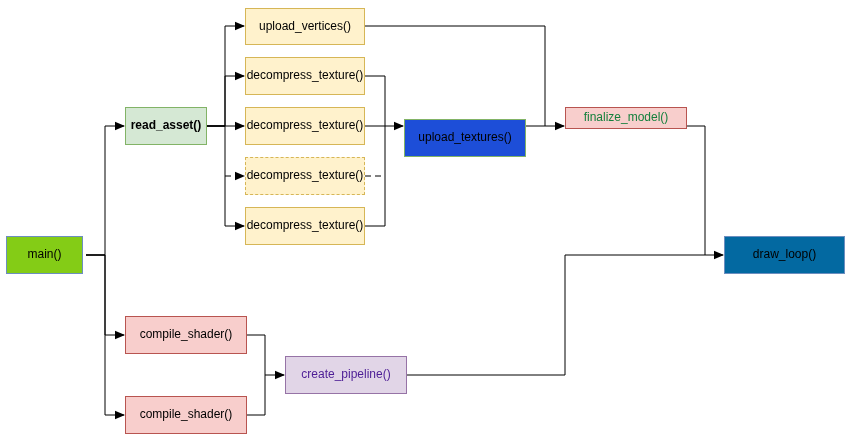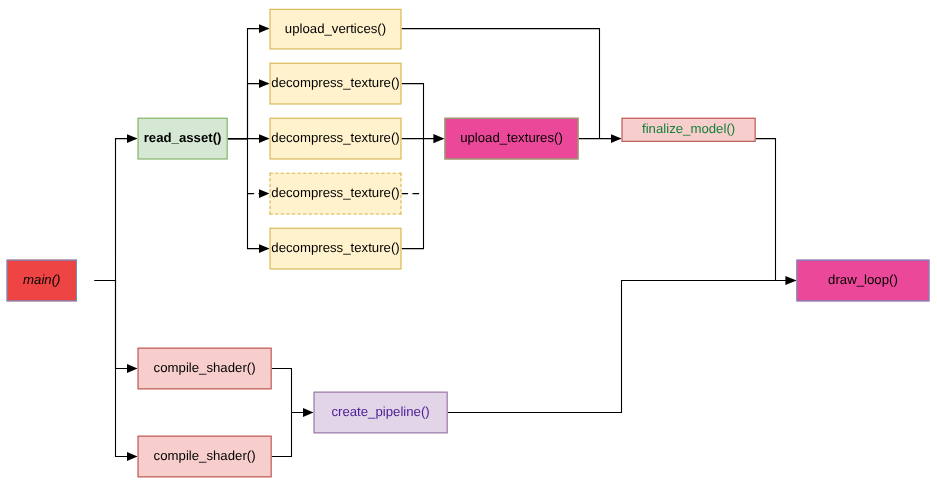--- a/index.html
+++ b/index.html
@@ -64,48 +64,48 @@
         <polyline class="edge" points="365,26 545,26 545,126" stroke="#000000"></polyline>
         <polyline class="edge" points="526,126 564,126" stroke="#000000" marker-end="url(#arrowhead)"></polyline>
         <polyline class="edge" points="687,126 705,126 705,255" stroke="#000000"></polyline>
         <polyline class="edge" points="247,335 265,335 265,375" stroke="#000000"></polyline>
         <polyline class="edge" points="247,415 265,415 265,375" stroke="#000000"></polyline>
         <polyline class="edge" points="265,375 284,375" stroke="#000000" marker-end="url(#arrowhead)"></polyline>
         <polyline class="edge" points="407,375 565,375 565,255 723,255" stroke="#000000" marker-end="url(#arrowhead)"></polyline>
       </g>
   </svg>
 
-<div class="node" style="left: 6px; top: 236px; width: 64px; height: 38px; background: #ef4444; border-color: rgb(108, 142, 191); color: rgb(0, 0, 0); font-style: italic;">
+<div class="node" style="left: 6px; top: 236px; width: 77px; height: 38px; background: #84cc16; border-color: rgb(108, 142, 191); color: rgb(0, 0, 0);">
       <span class="node-label">main()</span>
     </div>
     <div class="node" style="left: 125px; top: 107px; width: 82px; height: 38px; background: rgb(213, 232, 212); border-color: rgb(130, 179, 102); color: rgb(0, 0, 0); font-weight: bold;">
       <span class="node-label">read_asset()</span>
     </div>
     <div class="node" style="left: 245px; top: 8px; width: 120px; height: 37px; background: rgb(255, 242, 204); border-color: rgb(214, 182, 86); color: rgb(0, 0, 0);">
       <span class="node-label">upload_vertices()</span>
     </div>
     <div class="node" style="left: 245px; top: 57px; width: 120px; height: 38px; background: rgb(255, 242, 204); border-color: rgb(214, 182, 86); color: rgb(0, 0, 0);">
       <span class="node-label">decompress_texture()</span>
     </div>
     <div class="node" style="left: 245px; top: 107px; width: 120px; height: 38px; background: rgb(255, 242, 204); border-color: rgb(214, 182, 86); color: rgb(0, 0, 0);">
       <span class="node-label">decompress_texture()</span>
     </div>
     <div class="node dashed" style="left: 245px; top: 157px; width: 120px; height: 38px; background: rgb(255, 242, 204); border-color: rgb(214, 182, 86); color: rgb(0, 0, 0);">
       <span class="node-label">decompress_texture()</span>
     </div>
     <div class="node" style="left: 245px; top: 207px; width: 120px; height: 38px; background: rgb(255, 242, 204); border-color: rgb(214, 182, 86); color: rgb(0, 0, 0);">
       <span class="node-label">decompress_texture()</span>
     </div>
-    <div class="node" style="left: 404px; top: 107px; width: 122px; height: 38px; background: #ec4899; border-color: rgb(130, 179, 102); color: rgb(0, 0, 0);">
+    <div class="node" style="left: 404px; top: 119px; width: 122px; height: 38px; background: #1d4ed8; border-color: rgb(130, 179, 102); color: rgb(0, 0, 0);">
       <span class="node-label">upload_textures()</span>
     </div>
     <div class="node" style="left: 565px; top: 107px; width: 122px; height: 22px; background: rgb(248, 206, 204); border-color: rgb(184, 84, 80); color: #15803d;">
       <span class="node-label">finalize_model()</span>
     </div>
-    <div class="node" style="left: 724px; top: 236px; width: 121px; height: 38px; background: #ec4899; border-color: rgb(108, 142, 191); color: rgb(0, 0, 0);">
+    <div class="node" style="left: 724px; top: 236px; width: 121px; height: 38px; background: #0369a1; border-color: rgb(108, 142, 191); color: rgb(0, 0, 0);">
       <span class="node-label">draw_loop()</span>
     </div>
     <div class="node" style="left: 125px; top: 316px; width: 122px; height: 38px; background: rgb(248, 206, 204); border-color: rgb(184, 84, 80); color: rgb(0, 0, 0);">
       <span class="node-label">compile_shader()</span>
     </div>
     <div class="node" style="left: 125px; top: 396px; width: 122px; height: 38px; background: rgb(248, 206, 204); border-color: rgb(184, 84, 80); color: rgb(0, 0, 0);">
       <span class="node-label">compile_shader()</span>
     </div>
     <div class="node" style="left: 285px; top: 356px; width: 122px; height: 38px; background: rgb(225, 213, 231); border-color: rgb(150, 115, 166); color: #4c1d95;">
       <span class="node-label">create_pipeline()</span>

